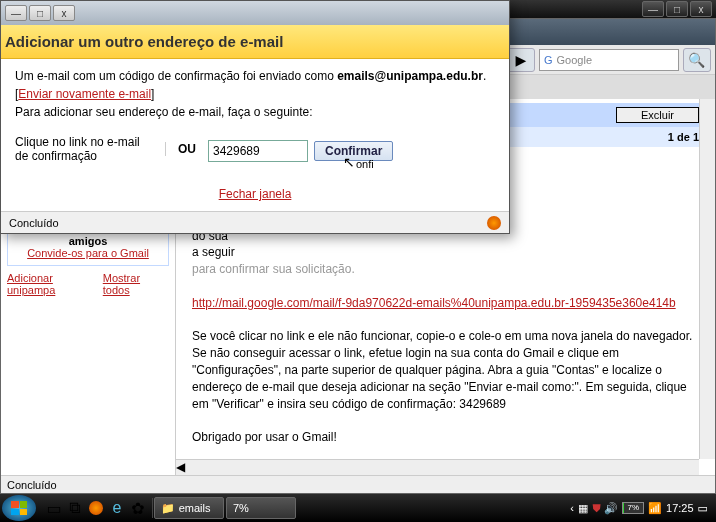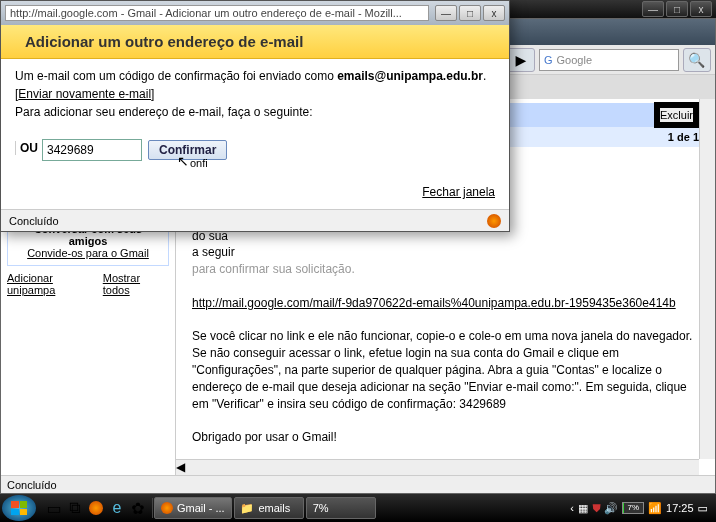--- a/index.html
+++ b/index.html
@@ -52,34 +52,34 @@
   border: 1px solid #c3d9ff; padding: 6px; text-align: center; position: relative;
 }
 .talk-close {
   position: absolute; top: 2px; right: 4px; font-size: 11px; color: #888;
   border: 1px solid #ccc; width: 14px; height: 14px; line-height: 12px;
 }
 .talk-icon {
   width: 32px; height: 32px; margin: 4px auto;
   background: radial-gradient(#cfc, #9d9); border-radius: 50% 50% 50% 10%;
 }
-.link { color: #000000; text-decoration: underline; cursor: pointer; }
+.link { color: #b91c1c; text-decoration: underline; cursor: pointer; }
 .sidebar-footer {
   display: flex; justify-content: space-between; font-size: 11px; margin-top: 6px;
 }
 
 .mail-body {
   flex: 1; padding: 4px 8px; overflow: hidden; font-size: 12px;
 }
 .mail-toolbar {
   height: 24px; background: #c3d9ff; display: flex; align-items: center;
   justify-content: flex-end; padding: 0 8px; gap: 8px;
 }
 .mail-btn {
-  background: #eee; border: 6px solid #000000; padding: 1px 0; font-size: 11px;
+  background: #eee; border: 1px solid #000000; padding: 1px 24px; font-size: 11px;
   cursor: pointer;
 }
 .mail-meta {
   background: #e0ecff; padding: 4px 8px; text-align: right; font-size: 11px;
 }
 .mail-header-row {
   padding: 4px 8px; font-size: 13px; font-weight: bold;
 }
 .mail-details {
   padding: 2px 8px; font-size: 11px; color: #555;
@@ -103,44 +103,44 @@
   background: #fff; border: 1px solid #999; padding: 1px 4px; flex: 1;
   margin-right: 6px; font-size: 11px; color: #444;
 }
 .win-controls { display: flex; gap: 2px; }
 .win-btn {
   width: 22px; height: 16px; background: linear-gradient(#eee, #ccc);
   border: 1px solid #888; border-radius: 2px; font-size: 10px;
   display: flex; align-items: center; justify-content: center; cursor: pointer;
 }
 .popup-header {
-  background: linear-gradient(#ffe87c, #ffd040); padding: 8px 24px;
+  background: linear-gradient(#ffe87c, #ffd040); padding: 8px 4px;
   font-size: 15px; font-weight: bold; color: #333; border-bottom: 1px solid #e0b020;
 }
 .popup-body {
   padding: 10px 14px; font-size: 12px;
 }
 .popup-subtitle { font-weight: bold; margin-bottom: 10px; }
 .popup-info { margin-bottom: 4px; }
 .popup-options {
   display: flex; align-items: center; margin: 16px 0;
 }
 .option-left { width: 150px; padding-right: 10px; }
-.option-sep { font-weight: bold; padding: 0 4px; border-left: 1px solid #ccc; }
+.option-sep { font-weight: bold; padding: 0 12px; border-left: 1px solid #ccc; }
 .option-right { flex: 1; }
 .code-input {
   width: 100px; height: 22px; border: 1px solid #7a9; padding: 0 4px;
   font-size: 12px; margin-right: 6px;
 }
 .confirm-btn {
   background: linear-gradient(#eef3fa, #d6e2f1); border: 1px solid #6a8abd;
   padding: 2px 10px; font-size: 12px; font-weight: bold; color: #224;
   cursor: pointer; border-radius: 2px;
 }
-.popup-close-link { text-align: right; margin-top: 24px; }
+.popup-close-link { text-align: center; margin-top: 24px; }
 .popup-statusbar {
   height: 22px; border-top: 1px solid #ccc; background: #f0f0f0;
   display: flex; align-items: center; justify-content: space-between;
   padding: 0 8px; font-size: 11px;
 }
 .ff-icon {
   width: 14px; height: 14px; background: radial-gradient(#f90, #c40);
   border-radius: 50%;
 }
 .cursor-icon {
@@ -285,36 +285,36 @@
     </div>
   </div>
 
   <div class="browser-status">
     <span>Concluído</span>
   </div>
 </div>
 
 <div class="popup">
   <div class="popup-titlebar">
-    <div class="popup-url">http://mail.google.com - Gmail - Adicionar um outro endereço de e-mail - Mozill...</div>
     <div class="win-controls">
       <div class="win-btn">—</div>
       <div class="win-btn">□</div>
       <div class="win-btn">x</div>
     </div>
   </div>
   <div class="popup-header">Adicionar um outro endereço de e-mail</div>
   <div class="popup-body">
     <div class="popup-info">
       <span>Um e-mail com um código de confirmação foi enviado como </span><b>emails@unipampa.edu.br</b><span>.</span>
     </div>
     <div class="popup-info">[<span class="link">Enviar novamente e-mail</span>]</div>
     <div class="popup-info">Para adicionar seu endereço de e-mail, faça o seguinte:</div>
 
     <div class="popup-options">
+      <div class="option-left">Clique no link no e-mail de confirmação</div>
       <div class="option-sep">OU</div>
       <div class="option-right" style="position:relative">
         <div style="margin-top:4px; display:flex; align-items:center; position:relative">
           <input class="code-input" value="3429689" style="">
           <button class="confirm-btn">Confirmar</button>
           <span class="cursor-icon" style="left:135px;top:14px">↖</span>
           <span style="position:absolute;left:148px;top:18px;font-size:11px">onfi</span>
         </div>
       </div>
     </div>
@@ -339,24 +339,20 @@
     </div>
   </div>
   <div class="quick-launch">
     <div class="ql-item">▭</div>
     <div class="ql-item">⧉</div>
     <div class="ql-item">
         <div class="ff-icon"></div>
       </div>
     <div class="ql-item" style="color:#5bd">e</div>
     <div class="ql-item">✿</div>
-  </div>
-  <div class="task-item active">
-    <div class="ff-icon" style="width:12px;height:12px"></div>
-    <span>Gmail - ...</span>
   </div>
   <div class="task-item">
     <span style="color:#fc0">📁</span>
     <span>emails</span>
   </div>
   <div class="task-item">
     <span>7%</span>
   </div>
 
   <div class="tray">

